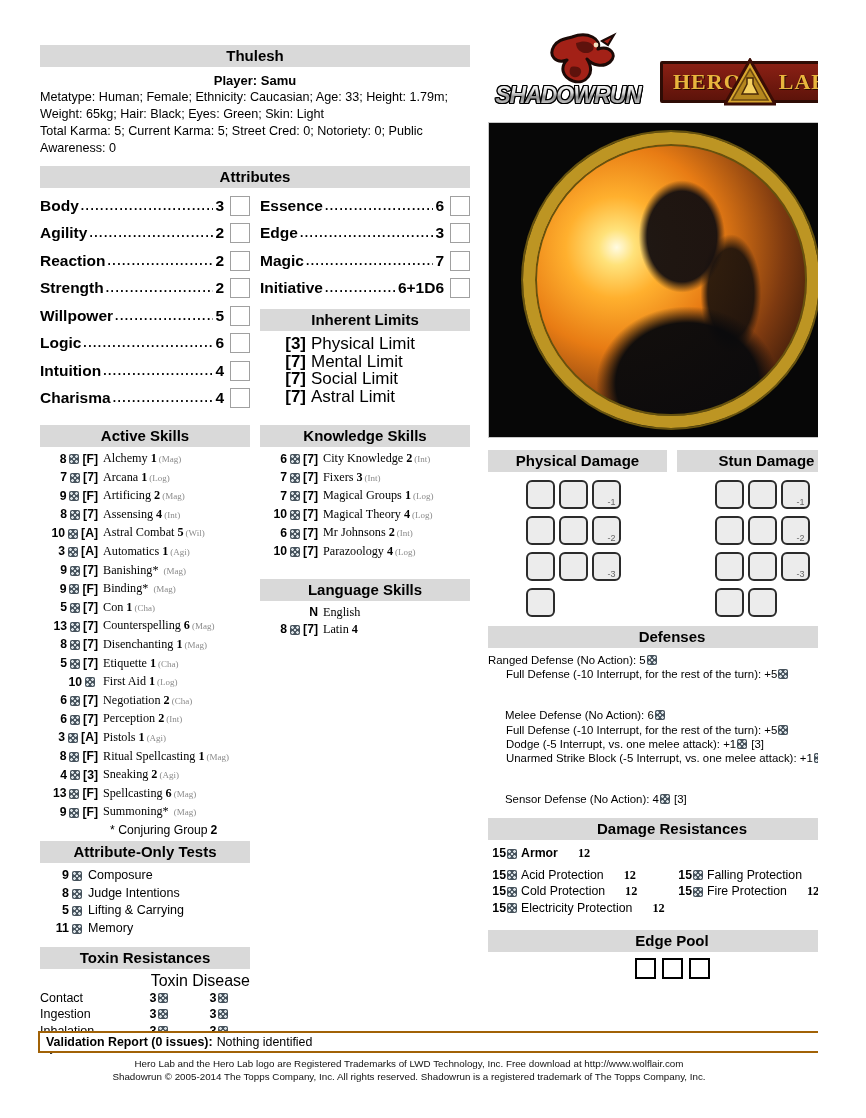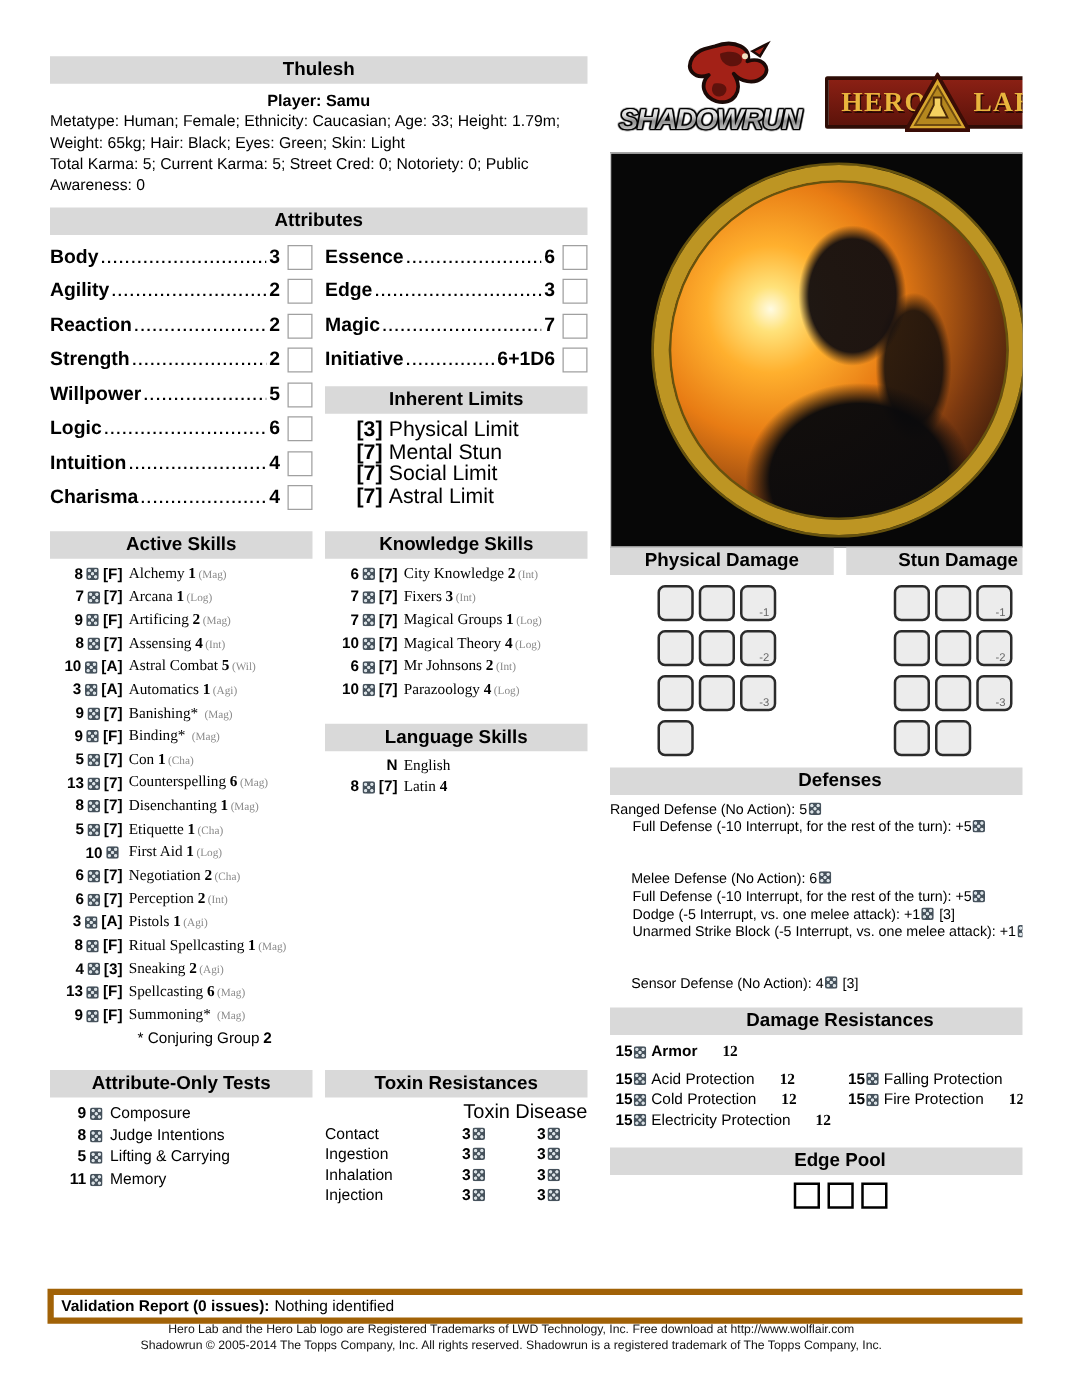--- a/index.html
+++ b/index.html
@@ -22,21 +22,21 @@
   .attr-value{white-space:nowrap;}
   .attr-box{width:18px;height:18px;border:1px solid #a0a0a0;background:#fff;margin-left:6px;flex:none;}
 
   .limits-box{margin-top:7px;}
   .limit-rows{padding:4px 0 0 24px;}
   .limit-row{font-size:17px;line-height:17.5px;}
   .limit-val{font-weight:bold;display:inline-block;min-width:22px;text-align:right;margin-right:5px;}
 
   .two-col{display:flex;gap:10px;}
   .skills-row{margin-top:13px;}
-  .tests-row{margin-top:17px;}
+  .tests-row{margin-top:2px;flex-direction:column;}
   .col{width:210px;}
 
   .skill-list{padding-top:3px;}
   .skill-row{display:flex;align-items:center;font-size:12.2px;line-height:17.6px;}
   .lead{display:flex;justify-content:flex-end;align-items:center;width:58px;flex:none;gap:3px;font-weight:bold;}
   .die{display:inline-block;width:10px;height:10px;border-radius:2px;flex:none;vertical-align:-1px;
        background-color:#46525c;
        background-image:radial-gradient(circle at 25% 25%,#dde4e8 0 1px,transparent 1.6px),
                         radial-gradient(circle at 75% 25%,#dde4e8 0 1px,transparent 1.6px),
                         radial-gradient(circle at 50% 50%,#dde4e8 0 1px,transparent 1.6px),
@@ -80,21 +80,21 @@
   .portrait{margin-top:7px;width:366px;height:316px;background:#070707;border:1px solid #c8c8c8;
             display:flex;align-items:center;justify-content:center;box-sizing:border-box;}
   .port-ring{width:272px;height:272px;border-radius:50%;border:12px solid #bd9523;
              box-shadow:0 0 0 2px #66520e, inset 0 0 0 2px #66520e;
              background:
                radial-gradient(ellipse 60px 78px at 54% 34%, rgba(22,16,16,.96) 58%, rgba(22,16,16,0) 72%),
                radial-gradient(ellipse 130px 110px at 56% 88%, rgba(10,10,12,.97) 55%, rgba(10,10,12,0) 70%),
                radial-gradient(ellipse 46px 90px at 72% 55%, rgba(15,12,12,.85) 50%, rgba(15,12,12,0) 66%),
                radial-gradient(circle at 30% 38%, #fffbe2 0, #ffe27a 7%, #ffb02e 20%, #e87c14 40%, #7e3a10 66%, #2c140a 88%, #180b05 100%);}
 
-  .dmg-section{display:flex;gap:10px;margin-top:0;}
+  .dmg-section{display:flex;gap:10px;margin-top:12px;}
   .dmg-col{width:179px;}
   .dmg-grid{width:104px;margin:8px auto 0 auto;}
   .dmg-row{display:flex;gap:4px;margin-bottom:7px;}
   .dbox{width:29px;height:29px;border:2px solid #2b2b2b;border-radius:6px;background:#ececec;
         position:relative;box-sizing:border-box;flex:none;}
   .pen{position:absolute;right:3px;bottom:0px;font-size:9px;color:#666;}
 
   .def-section{margin-top:2px;}
   .def-list{padding-top:5px;}
   .def-line{font-size:11.4px;line-height:14.2px;}
@@ -111,21 +111,21 @@
   .armor-line .res-name{font-weight:bold;}
   .res-cols{display:flex;}
   .res-col1{width:186px;}
   .res-col2{flex:1;}
 
   .edge-section{margin-top:14px;}
   .edge-row{display:flex;justify-content:center;gap:6px;margin-top:6px;}
   .edge-box{width:17px;height:17px;border:2.5px solid #000;background:#fff;box-sizing:content-box;}
 
   
-  .validation{position:absolute;left:38px;top:1031px;width:806px;border:5px solid #a16207;
+  .validation{position:absolute;left:38px;top:1031px;width:806px;border:2px solid #a16207;
               padding:2px 6px;font-size:12.4px;background:#fff;}
   .validation b{margin-right:4px;}
   .footer{position:absolute;left:0;top:1058px;width:100%;text-align:center;font-size:9.8px;line-height:12.5px;color:#111;}
 </style>
 </head>
 <body>
 
 <div class="page">
 
   <div class="left-col">
@@ -231,21 +231,21 @@
 
           <div class="limits-box">
             <div class="bar">Inherent Limits</div>
             <div class="limit-rows">
 
                 <div class="limit-row">
                   <span class="limit-val">[3]</span><span class="limit-label">Physical Limit</span>
                 </div>
 
                 <div class="limit-row">
-                  <span class="limit-val">[7]</span><span class="limit-label">Mental Stun</span>
+                  <span class="limit-val">[7]</span><span class="limit-label">Mental Limit</span>
                 </div>
 
                 <div class="limit-row">
                   <span class="limit-val">[7]</span><span class="limit-label">Social Limit</span>
                 </div>
 
                 <div class="limit-row">
                   <span class="limit-val">[7]</span><span class="limit-label">Astral Limit</span>
                 </div>
 

